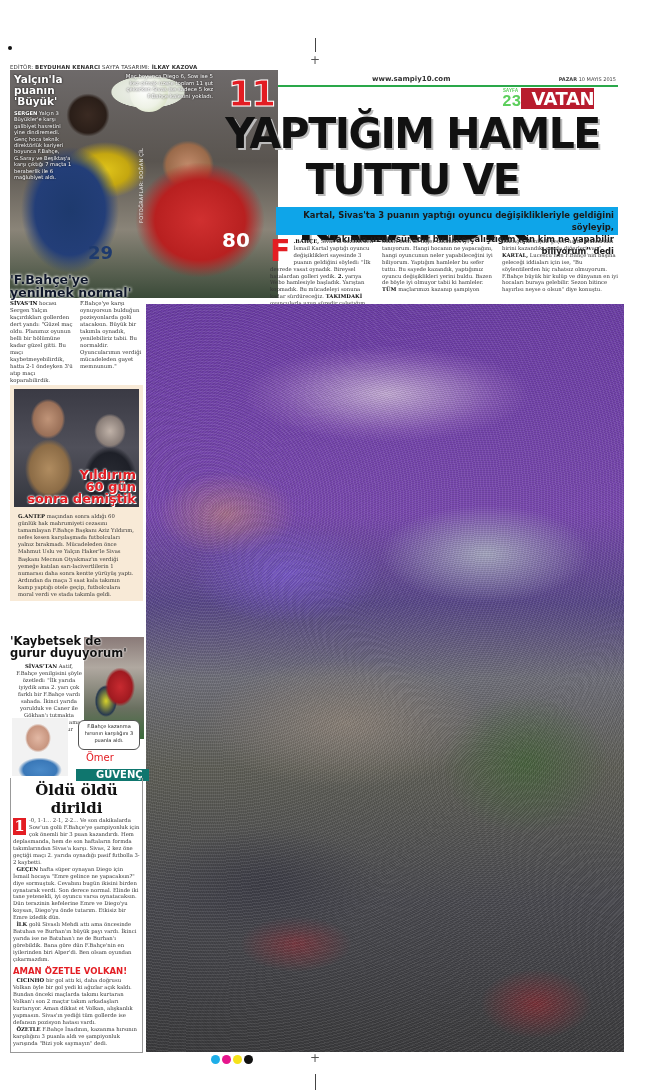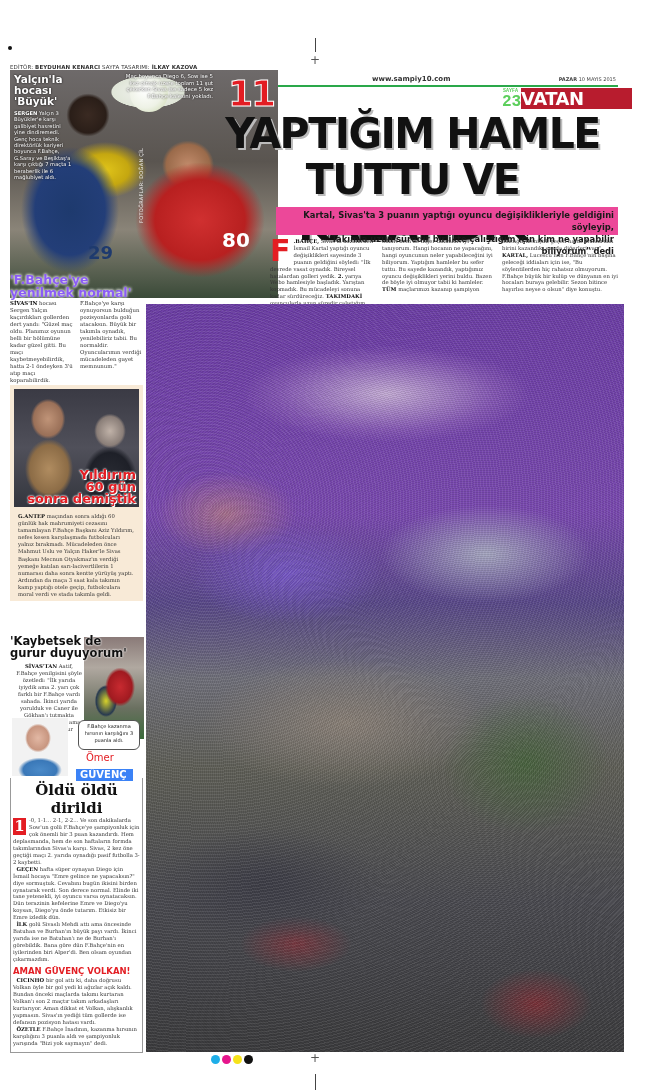--- a/index.html
+++ b/index.html
@@ -26,38 +26,38 @@
   .hero-photo .ball { position: absolute; left: 120px; top: 6px; width: 38px; height: 36px; border-radius: 50%;
     background: radial-gradient(circle at 40% 40%, #ffffff 0%, #eef2e6 55%, #c8d6a8 100%); }
   .hero-photo .jersey-num { position: absolute; font-family: "DejaVu Sans", sans-serif; font-weight: bold; color: #fff; }
   .side-story { position: absolute; left: 0; top: 0; width: 66px; padding: 4px 4px; color: #fff; }
   .side-story .hd { font-family: "DejaVu Sans", sans-serif; font-weight: bold; font-size: 10.5px; line-height: 11px; text-shadow: 0 0 2px #000; }
   .side-story .bd { font-family: "DejaVu Sans", sans-serif; font-size: 5.2px; line-height: 6.4px; margin-top: 3px; text-shadow: 0 0 2px #000; }
   .side-story .bd b { font-weight: bold; }
   .caption-11 { position: absolute; left: 115px; top: 3px; width: 88px; font-family: "DejaVu Sans", sans-serif; font-size: 5.4px; line-height: 6.6px; color: #fff; text-align: right; text-shadow: 0 0 2px #000; }
   .photo-credit { position: absolute; left: 128px; top: 78px; font-family: "DejaVu Sans", sans-serif; font-size: 5px; color: #eee; writing-mode: vertical-rl; transform: rotate(180deg); letter-spacing: 0.3px; }
   .big-11 { position: absolute; left: 218px; top: 6px; font-family: "DejaVu Sans", sans-serif; font-weight: bold; font-size: 36px; color: #e31d23; letter-spacing: -2px; line-height: 36px; -webkit-text-stroke: 1px #fff; }
-  .quote-left { position: absolute; left: 10px; top: 273px; width: 130px; font-family: "DejaVu Sans", sans-serif; font-weight: bold; font-size: 12.5px; line-height: 13px; color: #8b5cf6; text-shadow: 0 0 3px #fff, 0 0 3px #fff; }
+  .quote-left { position: absolute; left: 10px; top: 273px; width: 130px; font-family: "DejaVu Sans", sans-serif; font-weight: bold; font-size: 12.5px; line-height: 13px; color: #0f172a; text-shadow: 0 0 3px #fff, 0 0 3px #fff; }
 
   
   .site-url { position: absolute; left: 372px; top: 75px; font-family: "DejaVu Sans", sans-serif; font-weight: bold; font-size: 7px; color: #333; }
   .issue-date { position: absolute; right: 34px; top: 76px; font-family: "DejaVu Sans", sans-serif; font-size: 5px; color: #444; }
   .issue-date b { font-weight: bold; }
   .masthead-bar { position: absolute; left: 278px; top: 85px; width: 340px; height: 25px; }
   .masthead-bar .green-line { position: absolute; left: 0; top: 0; width: 340px; height: 2px; background: #2aa84a; }
   .brand { position: absolute; left: 50px; top: 0px; font-family: "DejaVu Sans", sans-serif; font-style: italic; font-weight: bold; font-size: 25px; color: #e31d23; letter-spacing: -1px; line-height: 26px; }
   .brand .ten { color: #111; }
   .sayfa { position: absolute; left: 224px; top: 3px; width: 17px; text-align: center; font-family: Liberation Mono, monospace; color: #5ccf5c; }
   .sayfa .lbl { font-size: 5px; font-weight: bold; display: block; line-height: 6px; }
   .sayfa .num { font-size: 16px; font-weight: bold; display: block; line-height: 16px; }
-  .vatan { position: absolute; left: 243px; top: 3px; width: 111px; height: 21px; background: #b81c2e; color: #fff; font-family: "DejaVu Sans", sans-serif; font-weight: bold; font-size: 18px; line-height: 21px; text-align: left; letter-spacing: -0.5px; }
+  .vatan { position: absolute; left: 243px; top: 3px; width: 73px; height: 21px; background: #b81c2e; color: #fff; font-family: "DejaVu Sans", sans-serif; font-weight: bold; font-size: 18px; line-height: 21px; text-align: right; letter-spacing: -0.5px; }
 
   .headline { position: absolute; left: 205px; top: 113px; width: 415px; text-align: center; font-family: "DejaVu Sans", sans-serif; font-weight: bold; color: #111; font-size: 41px; line-height: 44px; letter-spacing: -1.5px; text-shadow: 2px 2px 0 #bbb; transform: scaleY(1.05); }
 
-  .spot-box { position: absolute; left: 276px; top: 207px; width: 342px; height: 28px; background: #ec4899; padding: 2px 4px; font-family: "DejaVu Sans", sans-serif; font-weight: bold; font-size: 8.4px; line-height: 12px; color: #1a1a1a; text-align: right; }
+  .spot-box { position: absolute; left: 276px; top: 207px; width: 342px; height: 28px; background: #0ea5e9; padding: 2px 4px; font-family: "DejaVu Sans", sans-serif; font-weight: bold; font-size: 8.4px; line-height: 12px; color: #1a1a1a; text-align: right; }
 
   .article-cols { position: absolute; left: 146px; top: 238px; width: 474px; height: 62px; font-family: "DejaVu Serif", serif; font-size: 5.3px; line-height: 6.9px; color: #333; }
   .col { position: absolute; top: 0; }
   .col b { font-weight: bold; color: #111; }
   .dropcap { float: left; font-family: "DejaVu Sans", sans-serif; font-weight: bold; color: #e31d23; font-size: 30px; line-height: 26px; margin: 0 3px 0 0; }
 
   
   .blur-photo { position: absolute; left: 146px; top: 304px; width: 478px; height: 748px;
     background:
       radial-gradient(ellipse 180px 60px at 240px 90px, rgba(210,190,220,0.85) 0%, rgba(170,130,200,0.3) 60%, transparent 80%),
@@ -105,21 +105,21 @@
 
   .columnist { position: absolute; left: 10px; top: 716px; width: 133px; height: 62px; }
   .columnist .face { position: absolute; left: 2px; top: 2px; width: 56px; height: 58px; border-radius: 0 0 0 0;
     background:
       radial-gradient(ellipse 18px 20px at 26px 20px, #e2b8a4 0%, #c89680 60%, transparent 72%),
       radial-gradient(ellipse 28px 16px at 28px 52px, #4a8ac8 0%, #3a78b8 60%, transparent 78%),
       #f2f2f2; }
   .columnist .bubble { position: absolute; left: 68px; top: 4px; width: 62px; height: 30px; border: 1px solid #555; border-radius: 6px; font-family: "DejaVu Sans", sans-serif; font-size: 5px; line-height: 7px; text-align: center; padding-top: 2px; color: #222; background: #fff; }
   .columnist .name-bar { position: absolute; left: 66px; top: 36px; width: 75px; height: 24px; }
   .columnist .name1 { font-family: "DejaVu Sans", sans-serif; color: #e31d23; font-size: 10px; line-height: 11px; padding-left: 10px; }
-  .columnist .name2 { display: inline-block; background: #3b82f6; color: #fff; font-family: "DejaVu Sans", sans-serif; font-weight: bold; font-size: 10px; line-height: 12px; padding: 0 6px 0 4px; }
+  .columnist .name2 { display: inline-block; background: #0f766e; color: #fff; font-family: "DejaVu Sans", sans-serif; font-weight: bold; font-size: 10px; line-height: 12px; padding: 0 6px 0 20px; }
 
   .oldu { position: absolute; left: 10px; top: 778px; width: 133px; height: 275px; border: 1px solid #999; border-top: none; padding: 3px 2px; }
   .oldu .hd { font-family: "DejaVu Serif", serif; font-weight: bold; font-size: 15px; line-height: 18px; color: #111; text-align: center; }
   .oldu .body { font-family: "DejaVu Serif", serif; font-size: 5.3px; line-height: 6.95px; color: #333; }
   .oldu .body b { font-weight: bold; color: #111; }
   .oldu .num-cap { float: left; width: 13px; height: 17px; background: #e31d23; color: #fff; font-family: "DejaVu Serif", serif; font-weight: bold; font-size: 15px; line-height: 17px; text-align: center; margin: 1px 3px 0 0; }
   .oldu .sub { font-family: "DejaVu Sans", sans-serif; font-weight: bold; color: #e31d23; font-size: 8.5px; line-height: 12px; margin-top: 2px; }
 
   .cmyk { position: absolute; top: 1055px; width: 9px; height: 9px; border-radius: 50%; }
 </style>
@@ -137,21 +137,21 @@
   <b>İLKAY KAZOVA</b>
 </div>
 
 <div class="hero-photo">
   <div class="ball"></div>
   <span class="jersey-num" style="left:78px; top:172px; font-size:18px; color:#1e3a6e;">29</span>
   <span class="jersey-num" style="left:212px; top:158px; font-size:20px;">80</span>
   <div class="side-story">
     <div class="hd">
       <div>Yalçın'la</div>
-      <div>hocası 'Büyük'</div>
+      <div>puanın 'Büyük'</div>
     </div>
     <div class="bd"><b>SERGEN</b> <span>Yalçın 3 Büyükler'e karşı galibiyet hasretini yine dindiremedi. Genç hoca teknik direktörlük kariyeri boyunca F.Bahçe, G.Saray ve Beşiktaş'a karşı çıktığı 7 maçta 1 beraberlik ile 6 mağlubiyet aldı.</span></div>
   </div>
   <div class="caption-11">Maç boyunca Diego 6, Sow ise 5 kez olmak üzere toplam 11 şut çekerken Sivas ise sadece 5 kez F.Bahçe kalesini yokladı.</div>
   <div class="photo-credit">FOTOĞRAFLAR: DOĞAN ÇİL</div>
   <div class="big-11">11</div>
 </div>
 
 <div class="quote-left">
   <div>'F.Bahçe'ye</div>
@@ -233,21 +233,21 @@
   </div>
 </div>
 
 <div class="oldu">
   <div class="hd">Öldü öldü dirildi</div>
   <div class="body">
     <span class="num-cap">1</span>
     <span>-0, 1-1... 2-1, 2-2... Ve son dakikalarda Sow'un golü F.Bahçe'ye şampiyonluk için çok önemli bir 3 puan kazandırdı. Hem deplasmanda, hem de son haftaların formda takımlarından Sivas'a karşı. Sivas, 2 kez öne geçtiği maçı 2. yarıda oynadığı pasif futbolla 3-2 kaybetti.</span><br>
     &nbsp;&nbsp;<b>GEÇEN</b> <span>hafta süper oynayan Diego için İsmail hocaya "Emre gelince ne yapacaksın?" diye sormuştuk. Cevabını bugün ikisini birden oynatarak verdi. Son derece normal. Elinde iki tane yetenekli, iyi oyuncu varsa oynatacaksın. Dün terazinin kefelerine Emre ve Diego'yu koysan, Diego'yu önde tutarım. Etkisiz bir Emre izledik dün.</span><br>
     &nbsp;&nbsp;<b>İLK</b> <span>golü Sivaslı Mehdi attı ama öncesinde Batuhan ve Burhan'ın büyük payı vardı. İkinci yarıda ise ne Batuhan'ı ne de Burhan'ı görebildik. Bana göre dün F.Bahçe'nin en iyilerinden biri Alper'di. Ben olsam oyundan çıkarmazdım.</span>
-    <div class="sub">AMAN GÜVENÇ VOLKAN!</div>
+    <div class="sub">AMAN ÖZETLE VOLKAN!</div>
     &nbsp;&nbsp;<b>CICINHO</b> <span>bir gol attı ki, daha doğrusu Volkan öyle bir gol yedi ki ağızlar açık kaldı. Bundan önceki maçlarda takımı kurtaran Volkan'ı son 2 maçtır takım arkadaşları kurtarıyor. Aman dikkat et Volkan, alışkanlık yapmasın. Sivas'ın yediği tüm gollerde ise defansın pozisyon hatası vardı.</span><br>
     &nbsp;&nbsp;<b>ÖZETLE</b> <span>F.Bahçe İnadının, kazanma hırsının karşılığını 3 puanla aldı ve şampiyonluk yarışında "Bizi yok saymayın" dedi.</span>
   </div>
 </div>
 
 <div class="cmyk" style="left:211px; background:#1eaee8;"></div>
 <div class="cmyk" style="left:222px; background:#e6168c;"></div>
 <div class="cmyk" style="left:233px; background:#f6e21a;"></div>
 <div class="cmyk" style="left:244px; background:#111111;"></div>
 <div class="reg-mark" style="left:310px; top:1052px;">+</div>

